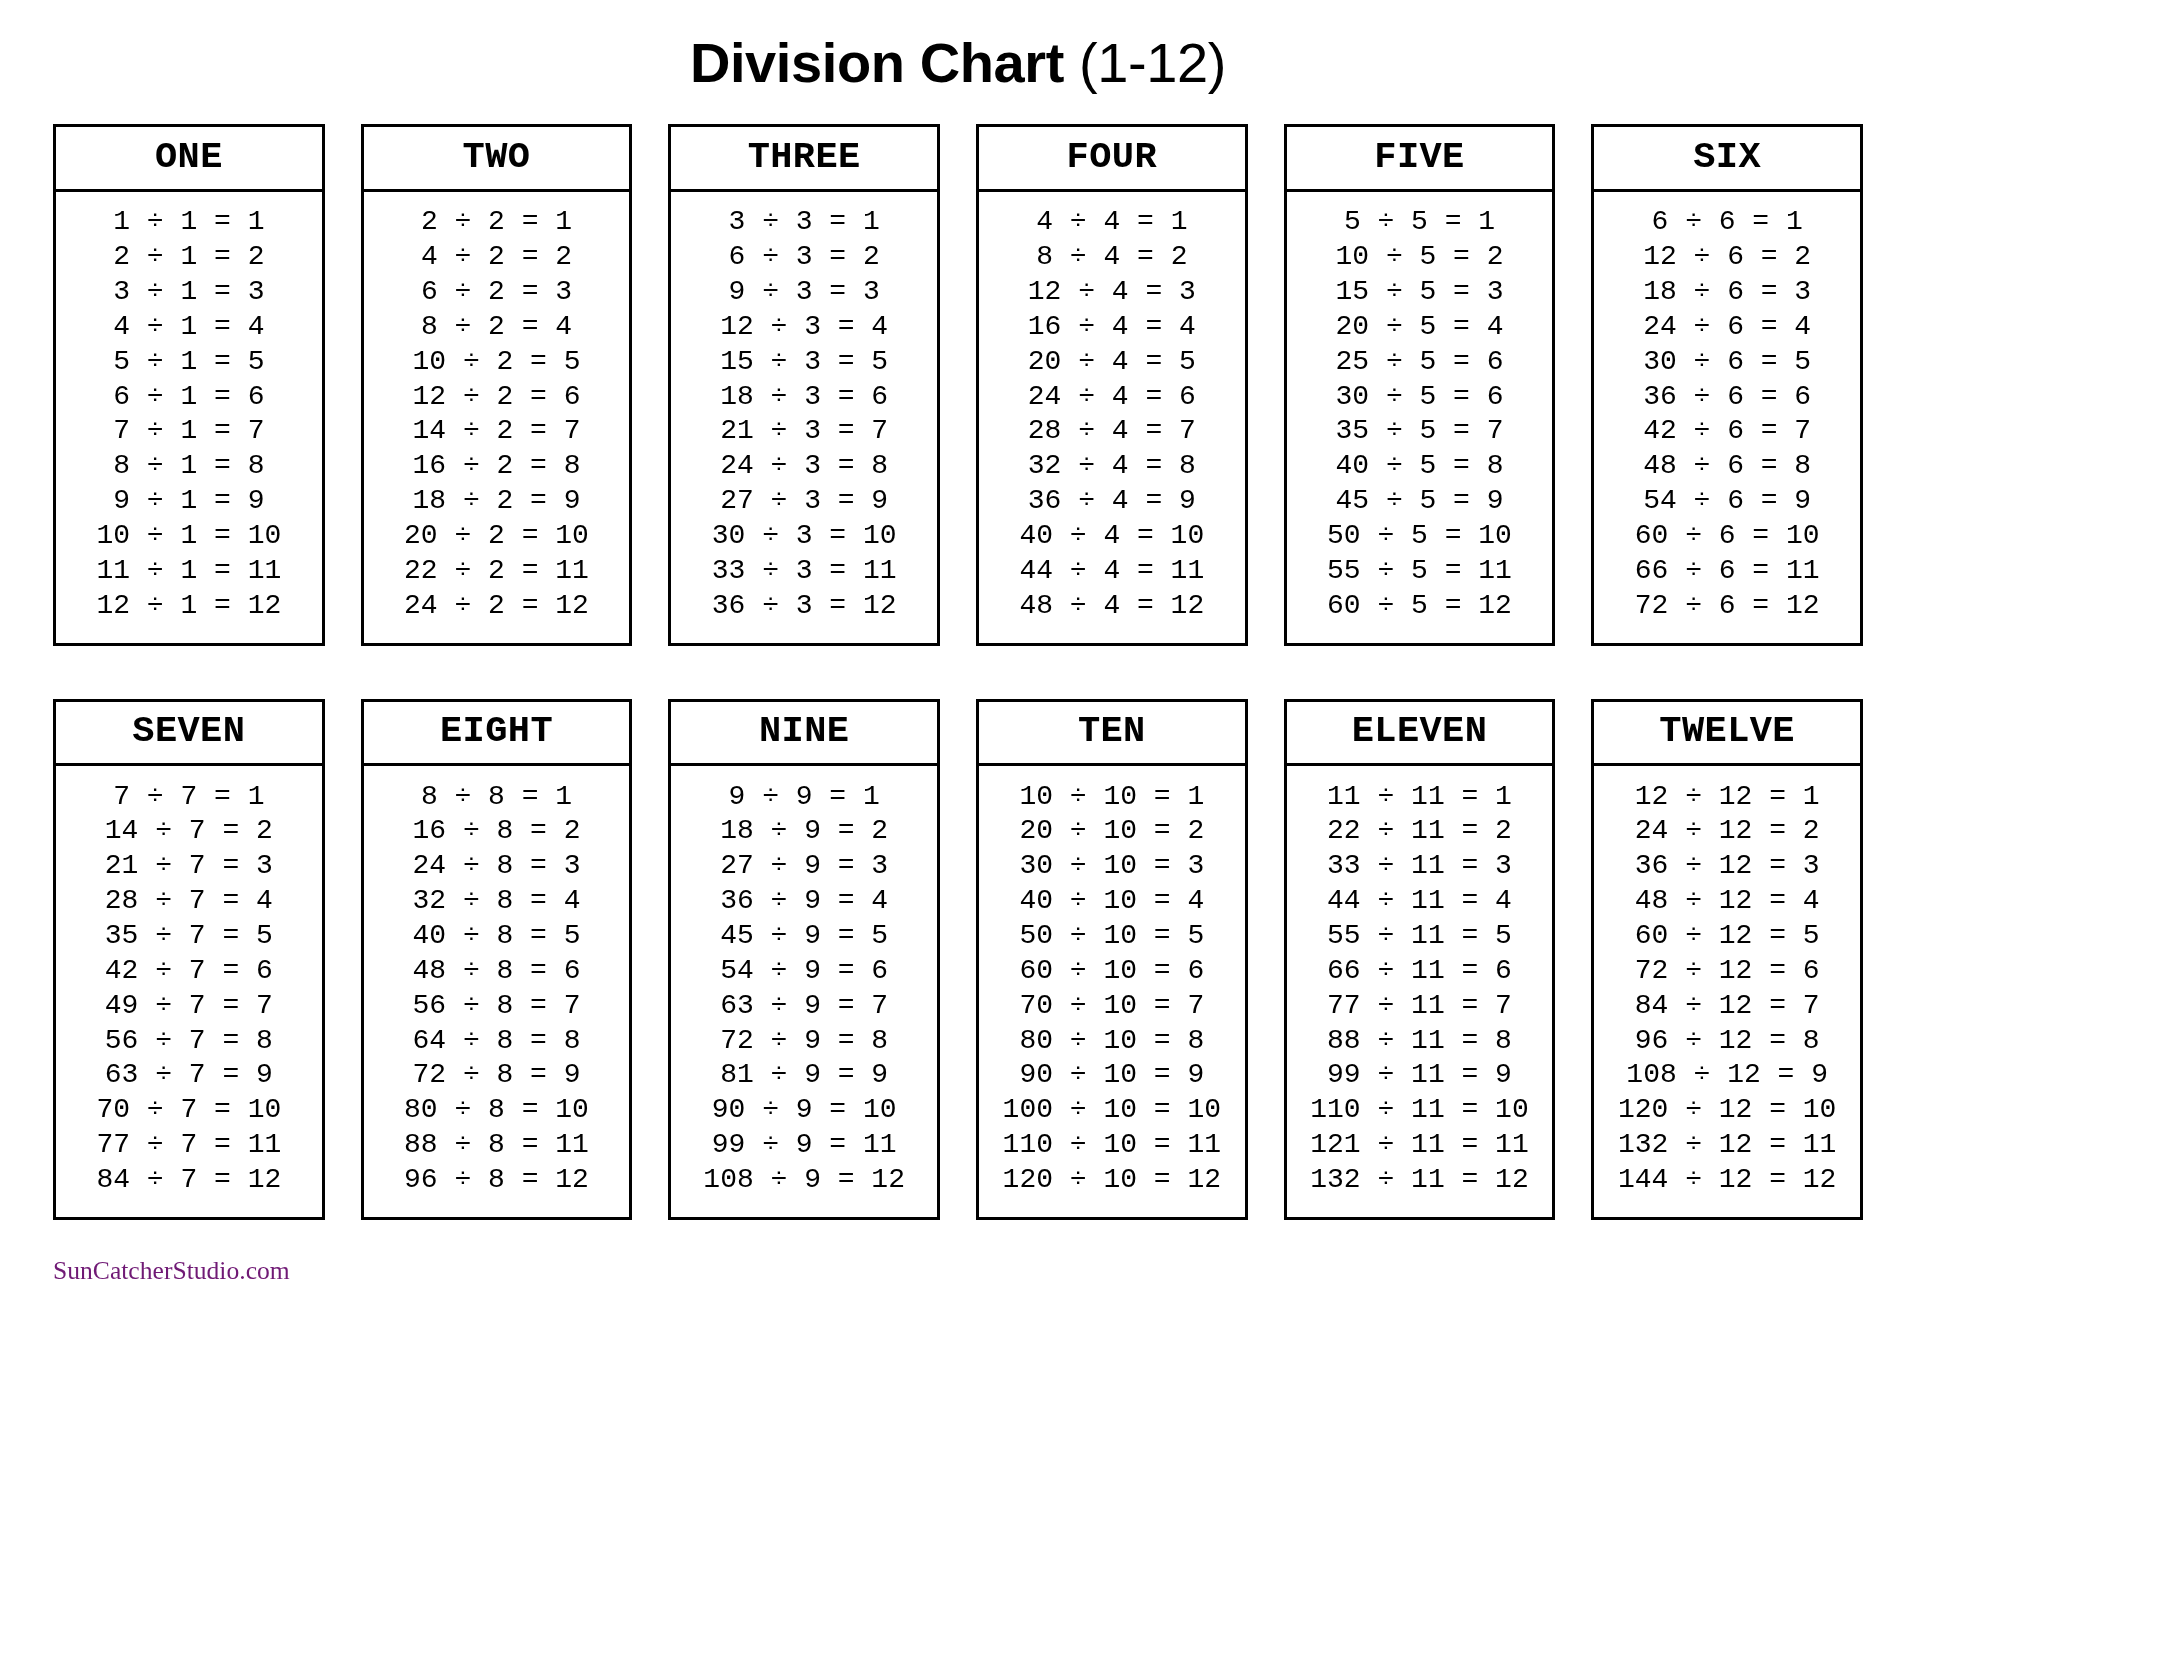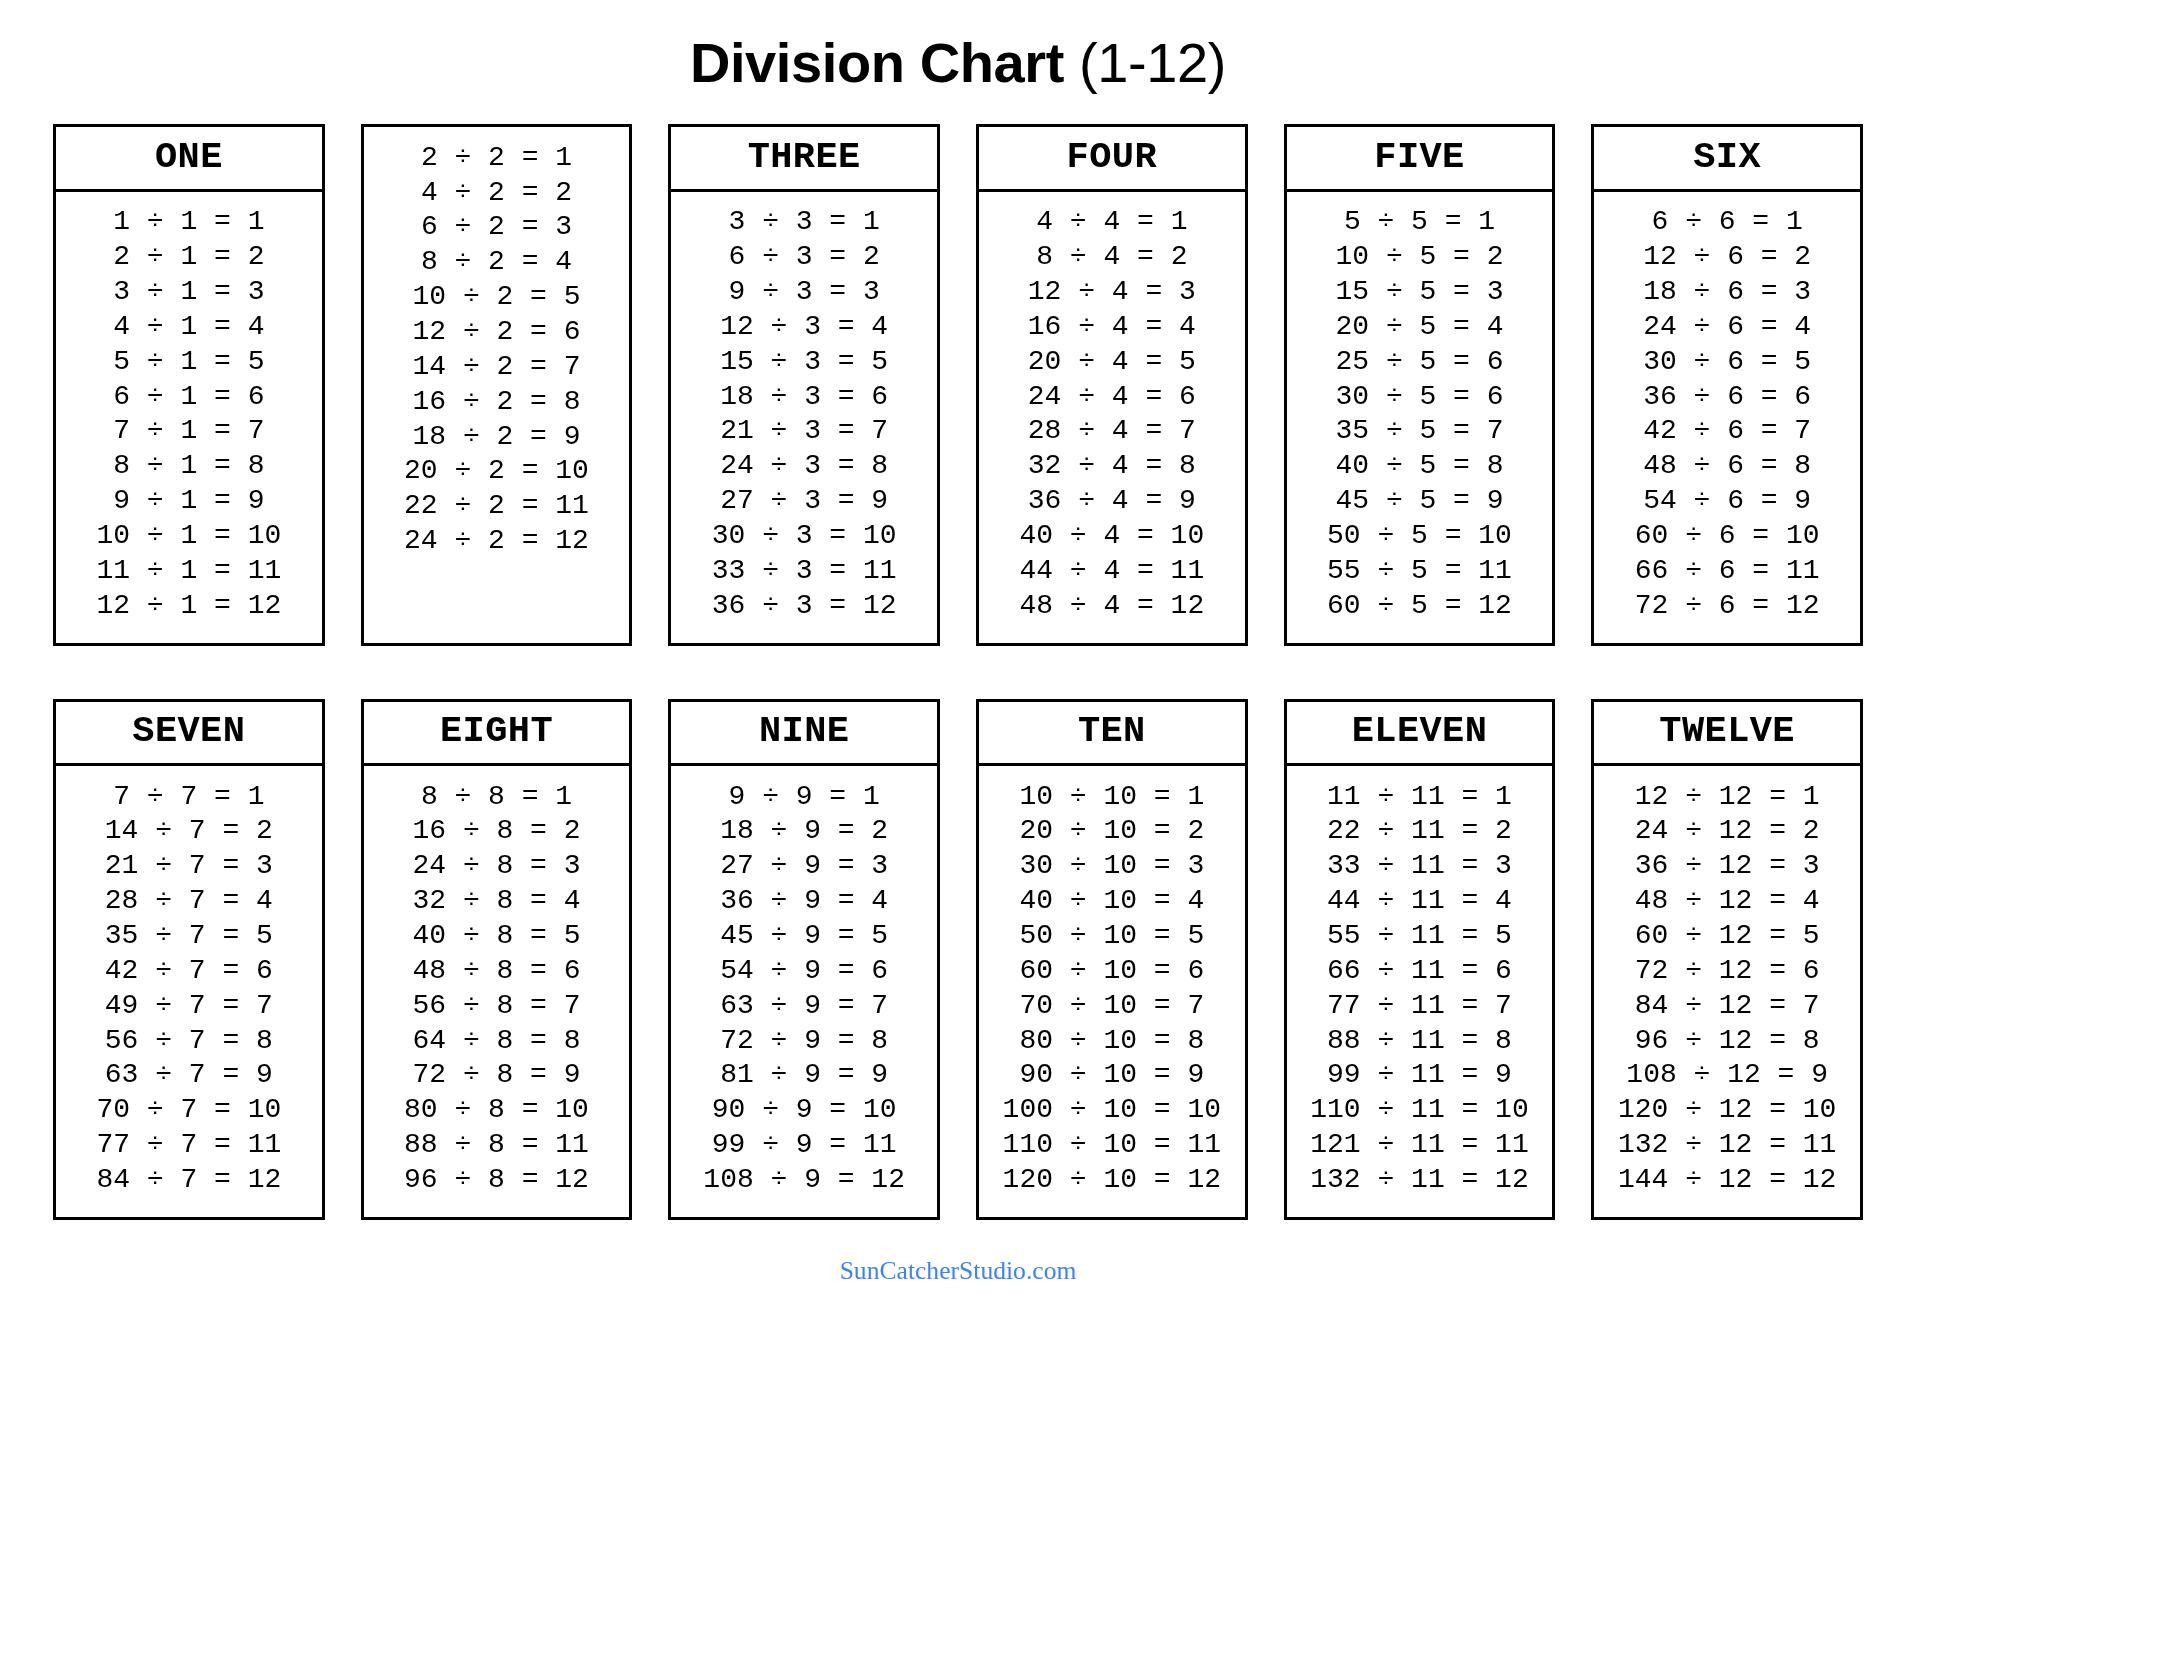--- a/index.html
+++ b/index.html
@@ -64,23 +64,22 @@
     align-items: center;
   }
   .row {
     font-size: 28px;
     line-height: 1.245;
     white-space: nowrap;
     text-align: center;
   }
   .footer {
     margin-top: 36px;
-    text-align: center;
     font-size: 25.6px;
-    color: #3b82f6;
+    color: #701a75;
     font-family: "Liberation Serif", serif;
   }
 </style>
 </head>
 <body>
 
 <div class="page">
 
   <h1 class="title">
     <span class="strong">Division Chart</span>
@@ -99,20 +98,21 @@
           <div class="row">6 ÷ 1 = 6</div>
           <div class="row">7 ÷ 1 = 7</div>
           <div class="row">8 ÷ 1 = 8</div>
           <div class="row">9 ÷ 1 = 9</div>
           <div class="row">10 ÷ 1 = 10</div>
           <div class="row">11 ÷ 1 = 11</div>
           <div class="row">12 ÷ 1 = 12</div>
         </div>
       </div>
       <div class="card">
+        <div class="card-head">TWO</div>
         <div class="card-body">
           <div class="row">2 ÷ 2 = 1</div>
           <div class="row">4 ÷ 2 = 2</div>
           <div class="row">6 ÷ 2 = 3</div>
           <div class="row">8 ÷ 2 = 4</div>
           <div class="row">10 ÷ 2 = 5</div>
           <div class="row">12 ÷ 2 = 6</div>
           <div class="row">14 ÷ 2 = 7</div>
           <div class="row">16 ÷ 2 = 8</div>
           <div class="row">18 ÷ 2 = 9</div>

